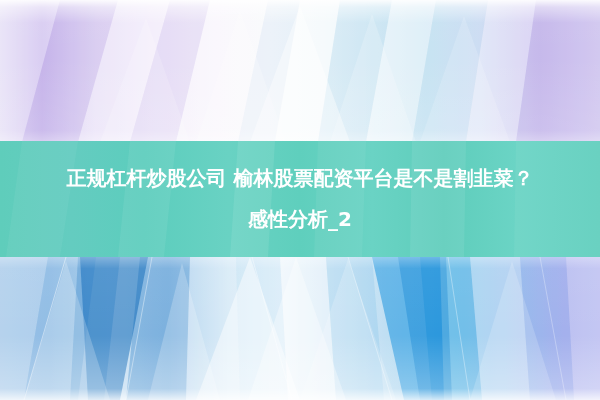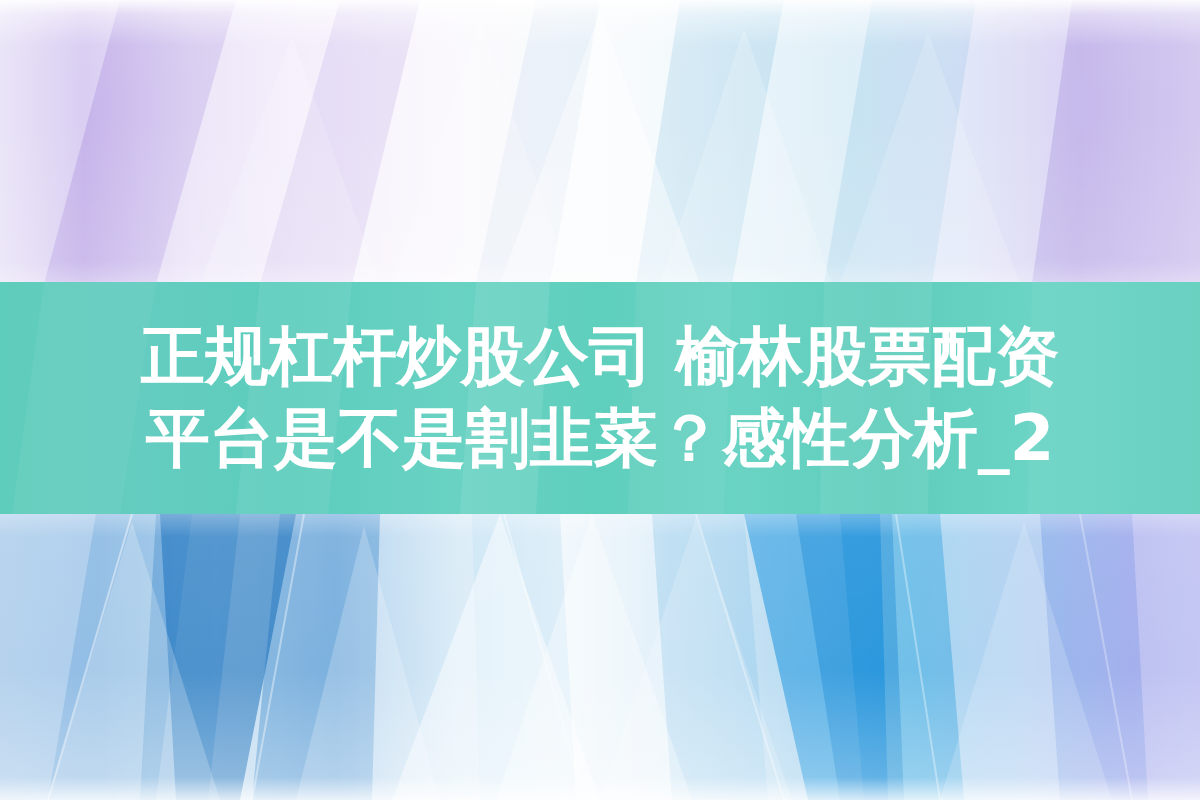--- a/index.html
+++ b/index.html
@@ -116,21 +116,21 @@
   }
   .title {
     width: 480px;
     margin: 0;
     padding: 0 4px;
     box-sizing: border-box;
     text-align: center;
     color: #ffffff;
     font-family: "DejaVu Sans", "Liberation Sans", sans-serif;
     font-weight: bold;
-    font-size: 32px;
+    font-size: 20px;
     line-height: 41px;
     letter-spacing: 0px;
     white-space: normal;
     word-break: break-all;
   }
 </style>
 </head>
 <body>
 
 <div id="stage">

